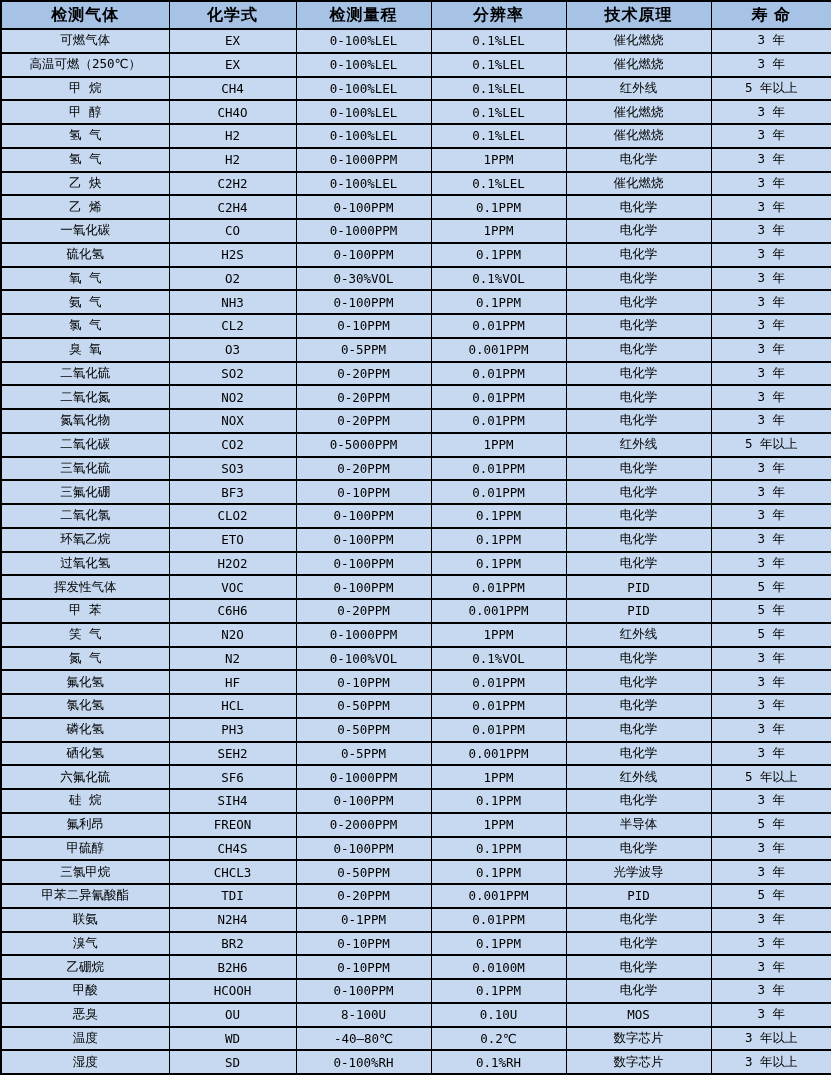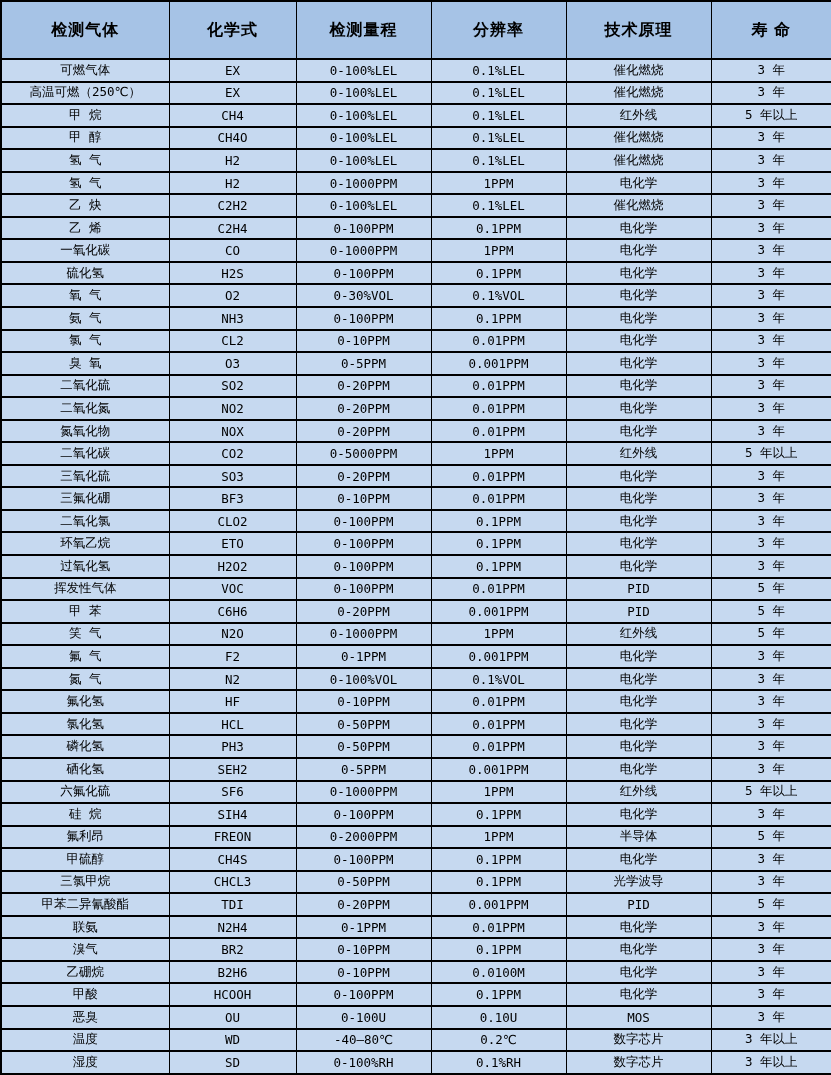--- a/index.html
+++ b/index.html
@@ -25,21 +25,21 @@
     font-size: 16px;
     height: 24px;
     letter-spacing: 1px;
     text-align: center;
     vertical-align: middle;
     border-left: 1px solid #000;
     border-right: 1px solid #000;
     border-top: 2px solid #000;
     border-bottom: 2px solid #000;
     font-family: "Liberation Sans", "DejaVu Sans", sans-serif;
-    padding: 16px;
+    padding: 1px;
     overflow: hidden;
     white-space: nowrap;
   }
   table.spec-table td {
     color: #000;
     font-size: 12.5px;
     text-align: center;
     vertical-align: middle;
     border-left: 1px solid #000;
     border-right: 1px solid #000;
@@ -276,28 +276,20 @@
       </tr>
       <tr>
         <td>笑 气</td>
         <td>N2O</td>
         <td>0-1000PPM</td>
         <td>1PPM</td>
         <td>红外线</td>
         <td>5 年</td>
       </tr>
       <tr>
-        <td>氟 气</td>
-        <td>F2</td>
-        <td>0-1PPM</td>
-        <td>0.001PPM</td>
-        <td>电化学</td>
-        <td>3 年</td>
-      </tr>
-      <tr>
         <td>氮 气</td>
         <td>N2</td>
         <td>0-100%VOL</td>
         <td>0.1%VOL</td>
         <td>电化学</td>
         <td>3 年</td>
       </tr>
       <tr>
         <td>氟化氢</td>
         <td>HF</td>
@@ -406,21 +398,21 @@
         <td>甲酸</td>
         <td>HCOOH</td>
         <td>0-100PPM</td>
         <td>0.1PPM</td>
         <td>电化学</td>
         <td>3 年</td>
       </tr>
       <tr>
         <td>恶臭</td>
         <td>OU</td>
-        <td>0-100U</td>
+        <td>8-100U</td>
         <td>0.10U</td>
         <td>MOS</td>
         <td>3 年</td>
       </tr>
       <tr>
         <td>温度</td>
         <td>WD</td>
         <td>-40—80℃</td>
         <td>0.2℃</td>
         <td>数字芯片</td>

